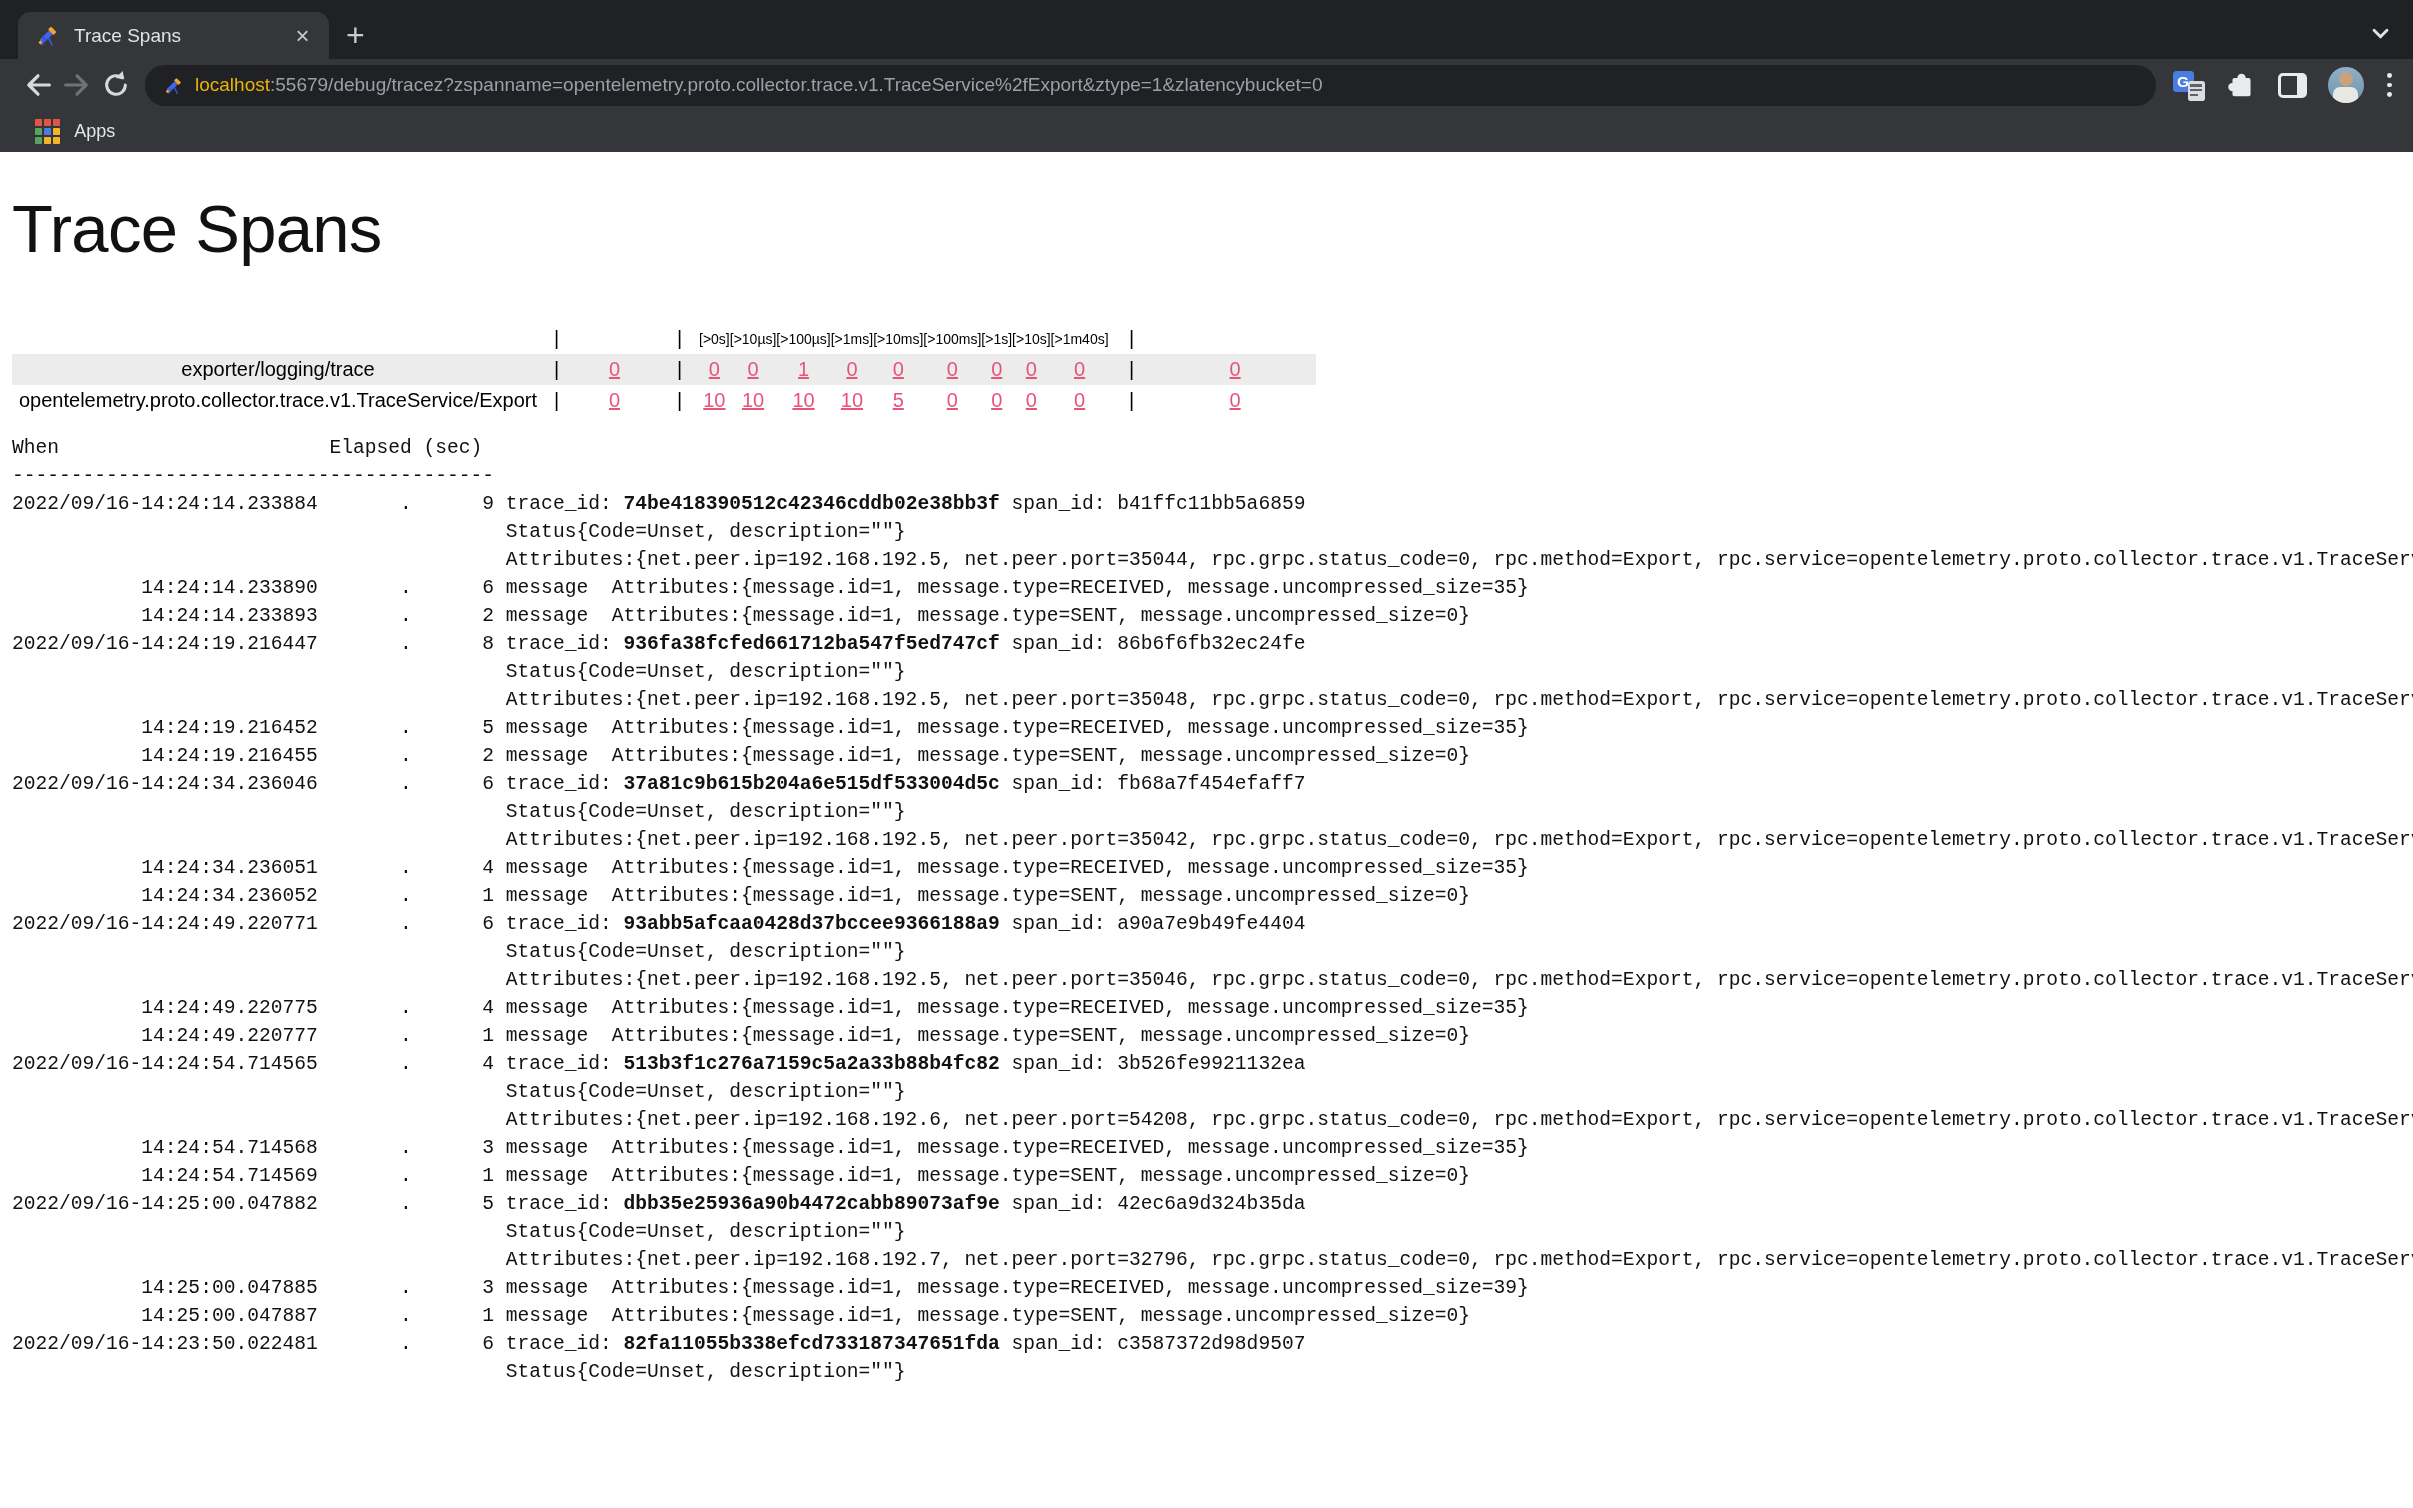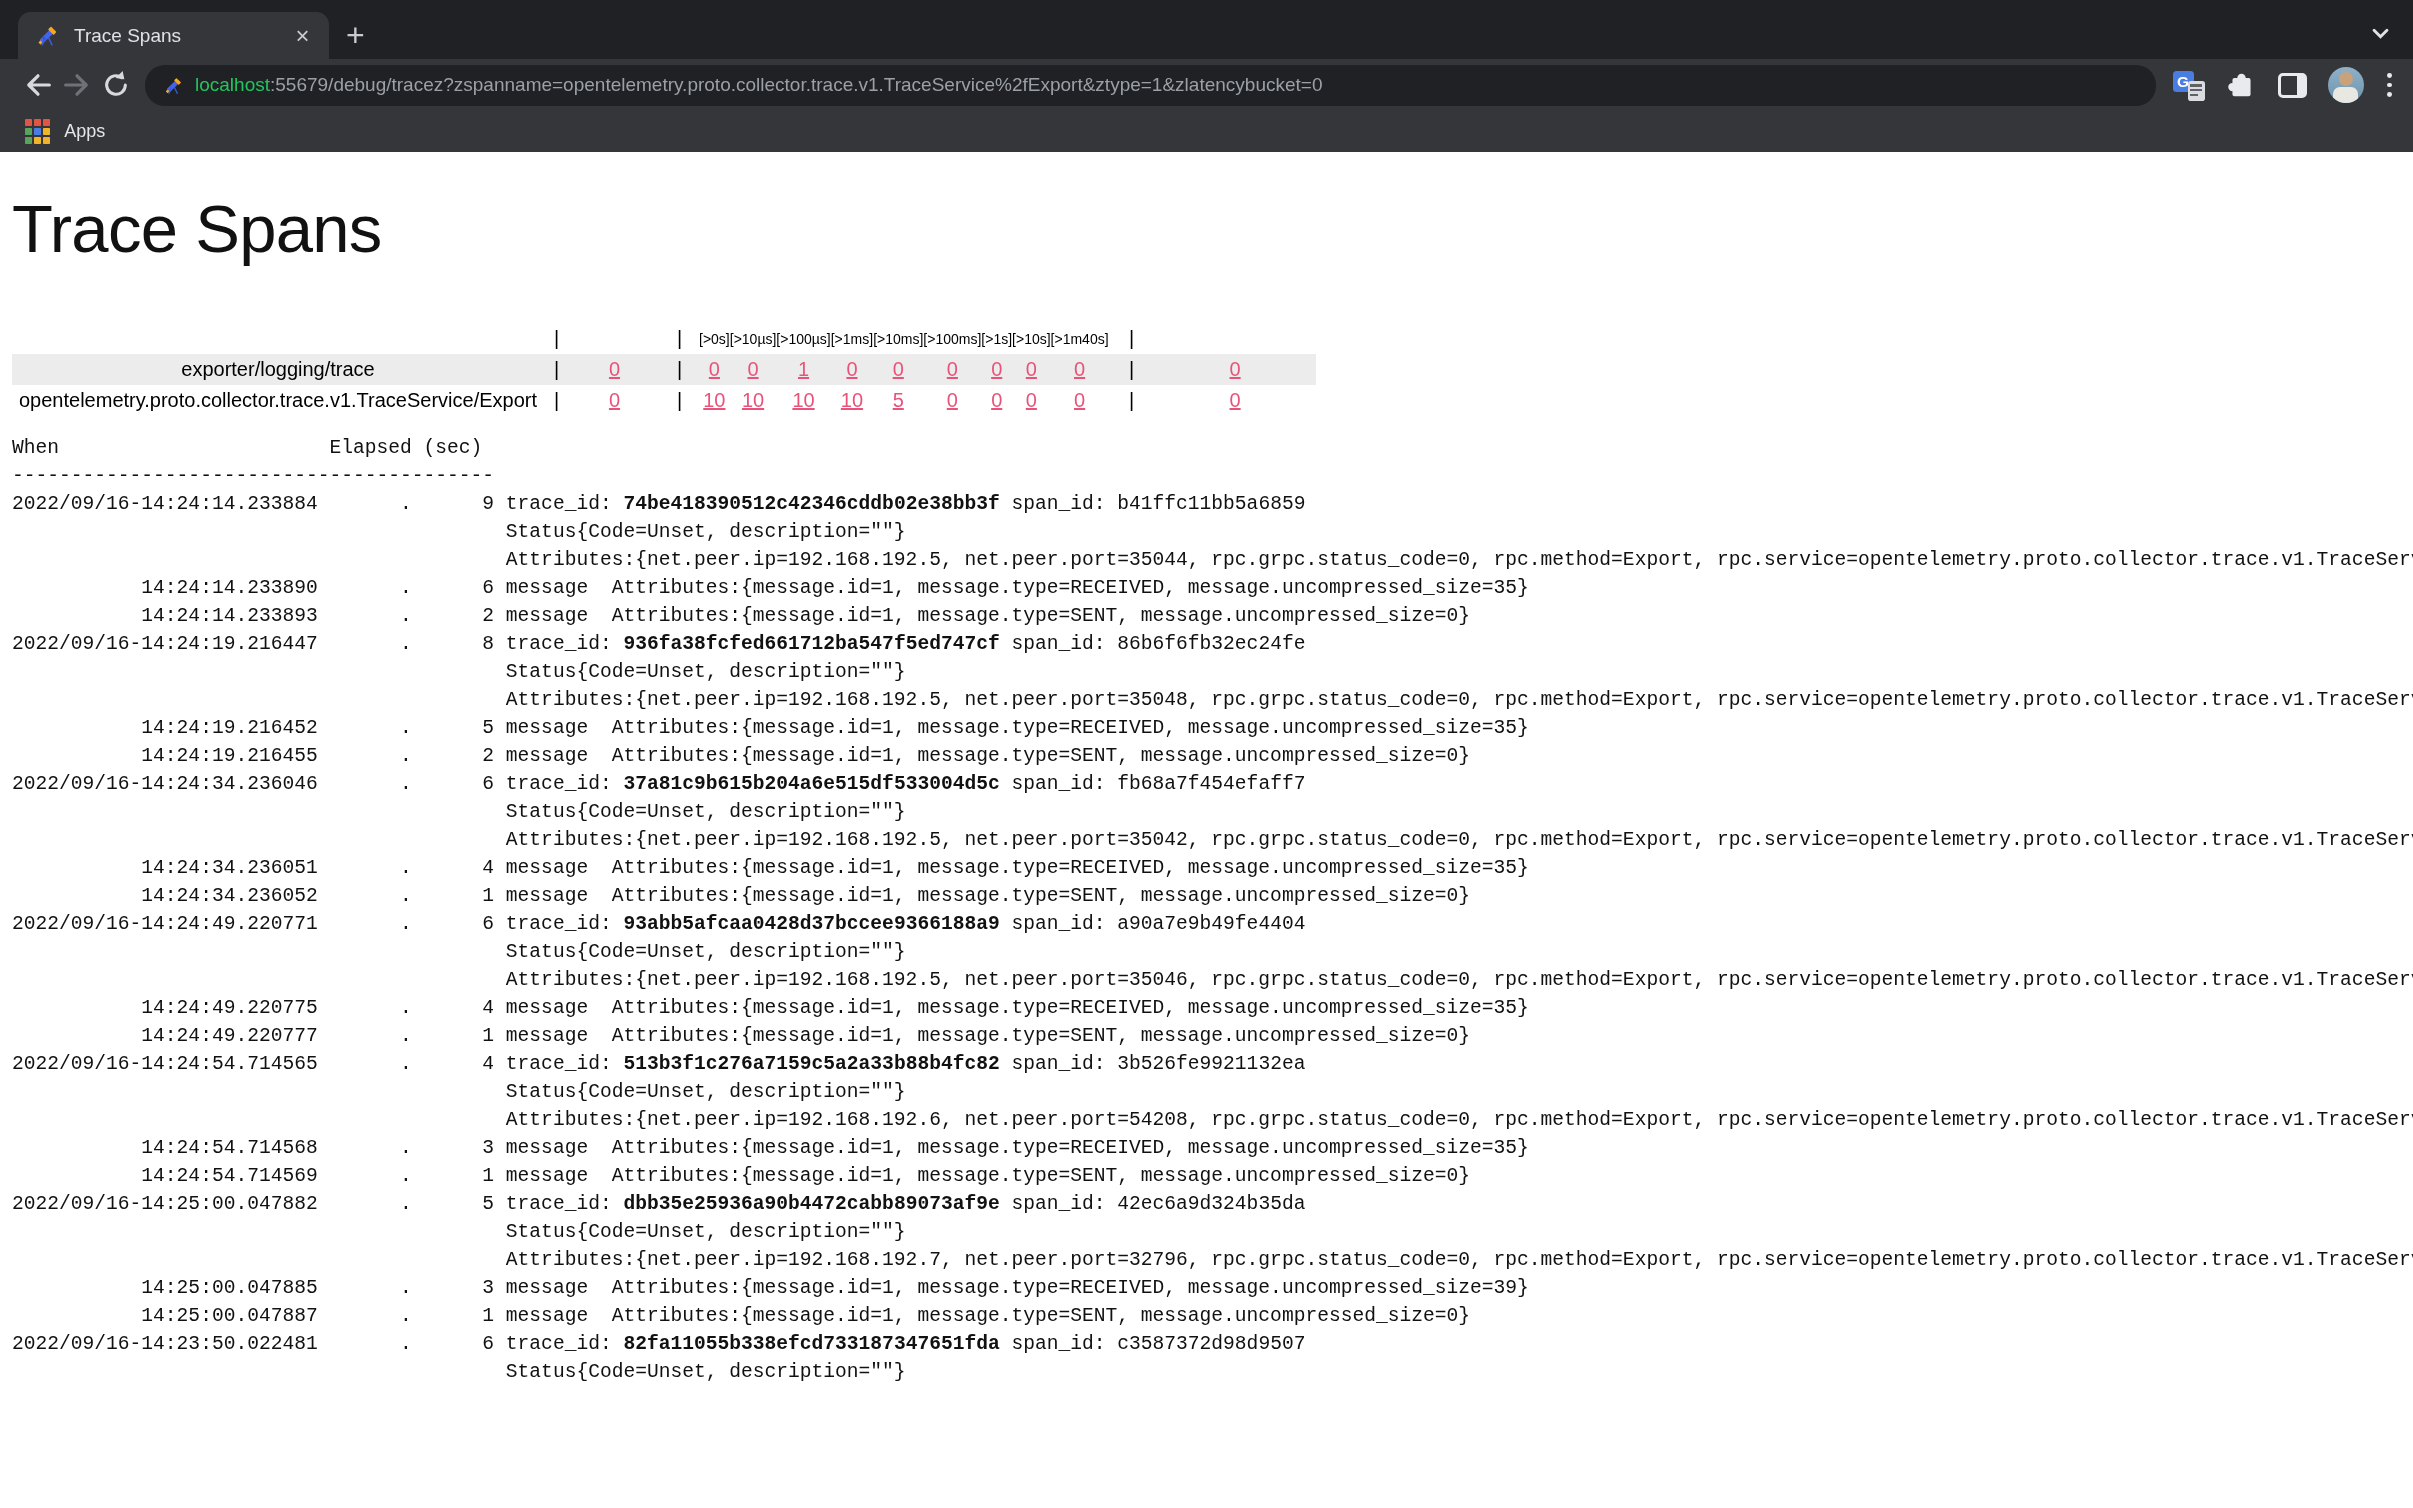--- a/index.html
+++ b/index.html
@@ -14,25 +14,25 @@
   .tab-title { color:#dee1e6; font-size:19px; margin-left:14px; flex:1; white-space:nowrap; overflow:hidden; }
   .tab-close { color:#c8cbcf; font-size:24px; line-height:24px; width:28px; text-align:center; cursor:pointer; }
   .newtab { color:#c8cbcf; font-size:32px; line-height:32px; margin:0 0 8.4px 17px; cursor:pointer; }
   .tabsearch { position:absolute; right:17px; top:18px; }
 
   .toolbar { height:52px; background:#35363a; display:flex; align-items:center; padding:0 18px; }
   .navbtn { width:39px; height:39px; display:flex; align-items:center; justify-content:center; }
   .omnibox { flex:1; height:41px; background:#202124; border-radius:20px; margin:0 17px 0 9.8px;
              display:flex; align-items:center; padding:0 18px; overflow:hidden; white-space:nowrap; }
   .url { font-size:19px; margin-left:11.2px; }
-  .url .host { color:#22c55e; }
+  .url .host { color:#eab308; }
   .url .rest { color:#9aa0a6;text-align:right; }
   .tool-icons { display:flex; align-items:center; gap:21px; }
 
-  .bookmarks { height:41px; background:#35363a; display:flex; align-items:center; padding-left:25px;text-align:right; }
+  .bookmarks { height:41px; background:#35363a; display:flex; align-items:center; padding-left:35px;text-align:right; }
   .apps-grid { display:grid; grid-template-columns:repeat(3,7px); grid-template-rows:repeat(3,7px); gap:2.1px; }
   .apps-grid span { width:7px; height:7px; border-radius:0.7px; }
   .apps-grid span:nth-child(1),.apps-grid span:nth-child(2),.apps-grid span:nth-child(3){background:#e25444;}
   .apps-grid span:nth-child(4){background:#57a45c;} .apps-grid span:nth-child(5){background:#4a7de2;}
   .apps-grid span:nth-child(6){background:#f0b428;} .apps-grid span:nth-child(7){background:#57a45c;}
   .apps-grid span:nth-child(8){background:#f0b428;} .apps-grid span:nth-child(9){background:#f0b428;}
   .apps-label { color:#e4e6e9; font-size:18px; margin-left:14px; }
 
   .avatar { width:36px; height:36px; border-radius:50%; position:relative; overflow:hidden;
             background:linear-gradient(180deg,#8fb0c9 0%,#6f94ad 100%); }

